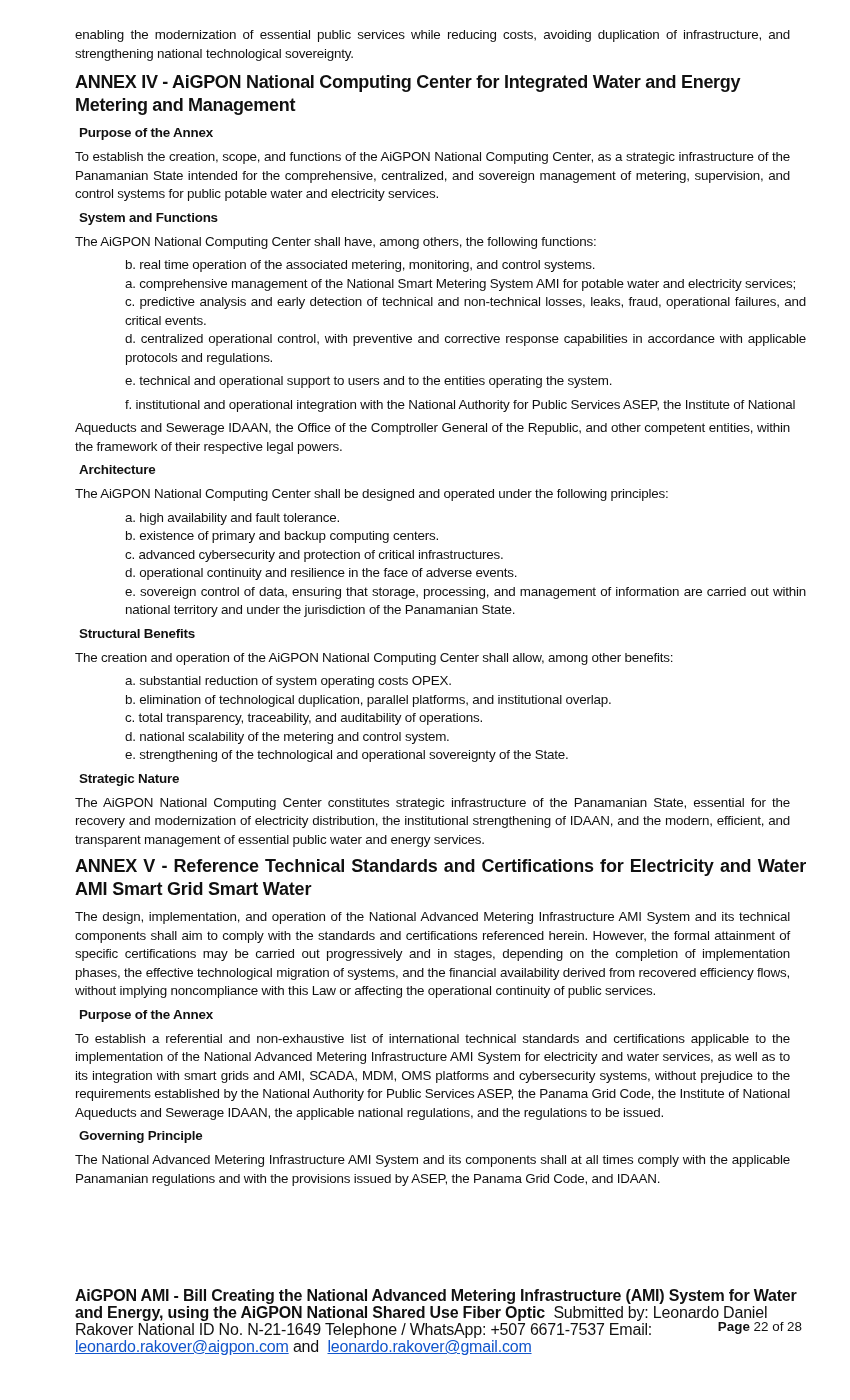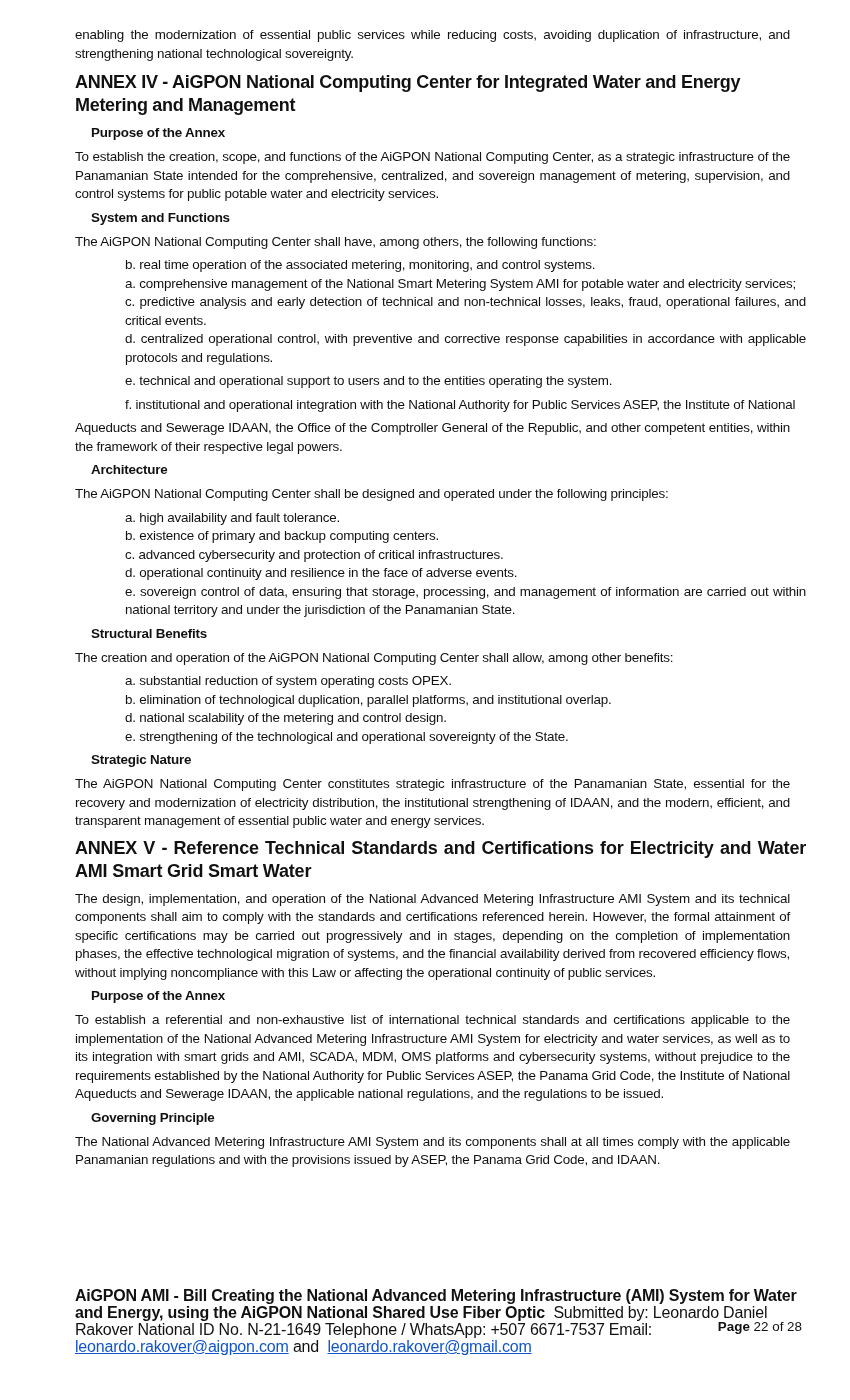--- a/index.html
+++ b/index.html
@@ -1,21 +1,21 @@
 <!DOCTYPE html>
 <html><head>
 <meta charset="utf-8">
 <style>
   html, body { margin: 0; padding: 0; background: #ffffff; }
   body { width: 850px; height: 1400px; position: relative; overflow: hidden; font-family: "Liberation Sans", sans-serif; color: #111; }
   .page { position: absolute; left: 75px; top: 26px; width: 731px; }
   .p { font-size: 13.4px; line-height: 18.5px; text-align: justify; margin: 0 16px 5px 0; letter-spacing: -0.2px; }
   .h-bold { font-size: 18px; line-height: 23px; font-weight: bold; margin: 8px 0 7px 0; letter-spacing: -0.3px; }
   .h-light { font-size: 18px; line-height: 23px; font-weight: bold; margin: 6px 0 7px 0; text-align: justify; letter-spacing: -0.2px; }
-  .sub { font-size: 13.4px; line-height: 18px; font-weight: bold; margin: 0 0 6px 16px; letter-spacing: -0.2px; }
+  .sub { font-size: 13.4px; line-height: 18px; font-weight: bold; margin: 0 0 6px 4px; letter-spacing: -0.2px; }
   .list { margin: 0 0 5px 50px; padding: 0; list-style: none; }
   .list li { font-size: 13.4px; line-height: 18.5px; text-align: justify; letter-spacing: -0.2px; }
   .list li.gap { margin-top: 5px; }
   .footer { position: absolute; left: 75px; top: 1287px; width: 731px; font-size: 16px; line-height: 17px; letter-spacing: -0.2px; }
   .footer b { font-weight: bold; }
   .footer a { color: #1155cc; text-decoration: underline; }
   .page-num { position: absolute; right: 48px; top: 1319px; font-size: 13.4px; }
   .page-num b { font-weight: bold; }
 </style>
 </head>
@@ -49,21 +49,22 @@
     <li>c. advanced cybersecurity and protection of critical infrastructures.</li>
     <li>d. operational continuity and resilience in the face of adverse events.</li>
     <li>e. sovereign control of data, ensuring that storage, processing, and management of information are carried out within national territory and under the jurisdiction of the Panamanian State.</li>
   </ul>
 
   <div class="sub">Structural Benefits</div>
   <p class="p">The creation and operation of the AiGPON National Computing Center shall allow, among other benefits:</p>
   <ul class="list">
     <li>a. substantial reduction of system operating costs OPEX.</li>
     <li>b. elimination of technological duplication, parallel platforms, and institutional overlap.</li>
-    <li>d. national scalability of the metering and control design.</li>
+    <li>c. total transparency, traceability, and auditability of operations.</li>
+    <li>d. national scalability of the metering and control system.</li>
     <li>e. strengthening of the technological and operational sovereignty of the State.</li>
   </ul>
 
   <div class="sub">Strategic Nature</div>
   <p class="p">The AiGPON National Computing Center constitutes strategic infrastructure of the Panamanian State, essential for the recovery and modernization of electricity distribution, the institutional strengthening of IDAAN, and the modern, efficient, and transparent management of essential public water and energy services.</p>
 
   <h2 class="h-light">ANNEX V - Reference Technical Standards and Certifications for Electricity and Water AMI Smart Grid Smart Water</h2>
   <p class="p">The design, implementation, and operation of the National Advanced Metering Infrastructure AMI System and its technical components shall aim to comply with the standards and certifications referenced herein. However, the formal attainment of specific certifications may be carried out progressively and in stages, depending on the completion of implementation phases, the effective technological migration of systems, and the financial availability derived from recovered efficiency flows, without implying noncompliance with this Law or affecting the operational continuity of public services.</p>
 
   <div class="sub">Purpose of the Annex</div>

